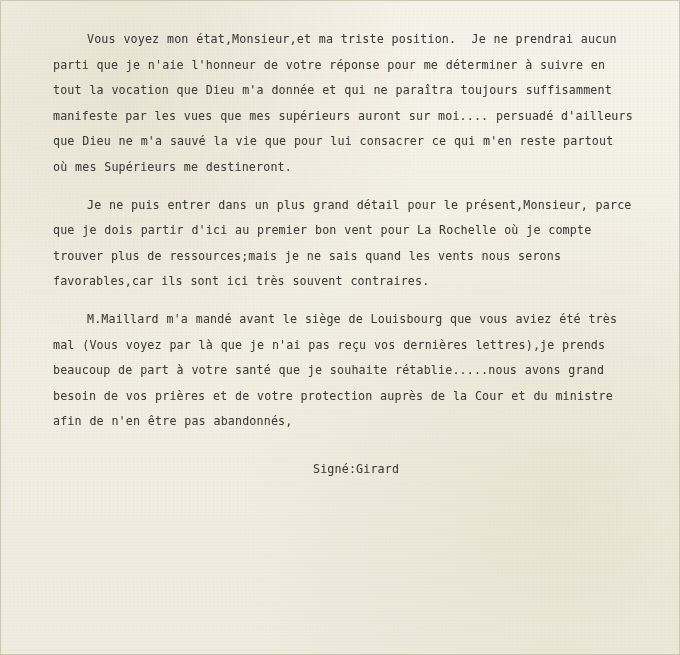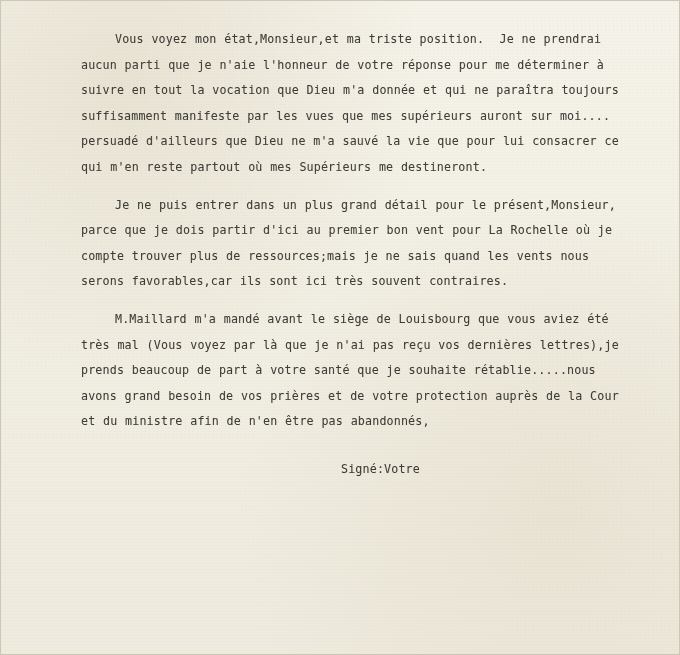--- a/index.html
+++ b/index.html
@@ -22,21 +22,20 @@
       radial-gradient(circle at 18% 12%, rgba(222,214,193,0.55) 0%, rgba(244,241,232,0) 38%),
       radial-gradient(circle at 82% 78%, rgba(226,218,198,0.5) 0%, rgba(244,241,232,0) 42%),
       linear-gradient(180deg, #f6f3ea 0%, #f2efe4 45%, #efebdf 100%);
     border: 1px solid #cdc7b5;
   }
   #paper {
     position: absolute;
     left: 0; top: 0; right: 0; bottom: 0;
     padding: 26px 44px 20px 52px;
     box-sizing: border-box;
-    margin-left: 28px;
   }
   .doc-body {
     font-size: 11.6px;
     line-height: 25.6px;
     letter-spacing: 0.2px;
     color: #3b3a35;
     word-spacing: 0.5px;
   }
   .para {
     margin: 0 0 6px 0;
@@ -80,18 +79,18 @@
       <div class="spacer-sm"></div>
 
       <p class="para">Je ne puis entrer dans un plus grand détail pour le présent,Monsieur, parce que je dois partir d'ici au premier bon vent pour La Rochelle où je compte trouver plus de ressources;mais je ne sais quand les vents nous serons favorables,car ils sont ici très souvent contraires.</p>
       <div class="spacer-sm"></div>
 
       <p class="para">M.Maillard m'a mandé avant le siège de Louisbourg que vous aviez été très mal (Vous voyez par là que je n'ai pas reçu vos dernières lettres),je prends beaucoup de part à votre santé que je souhaite rétablie.....nous avons grand besoin de vos prières et de votre protection auprès de la Cour et du ministre afin de n'en être pas abandonnés,</p>
       <div class="spacer-sm"></div>
 
       <div class="spacer-md"></div>
 
-      <p class="sig-line">Signé:Votre</p>
+      <p class="sig-line">Signé:Girard</p>
 
     </div>
   </div>
   <div id="grain"></div>
 </div>
 
 </body></html>

